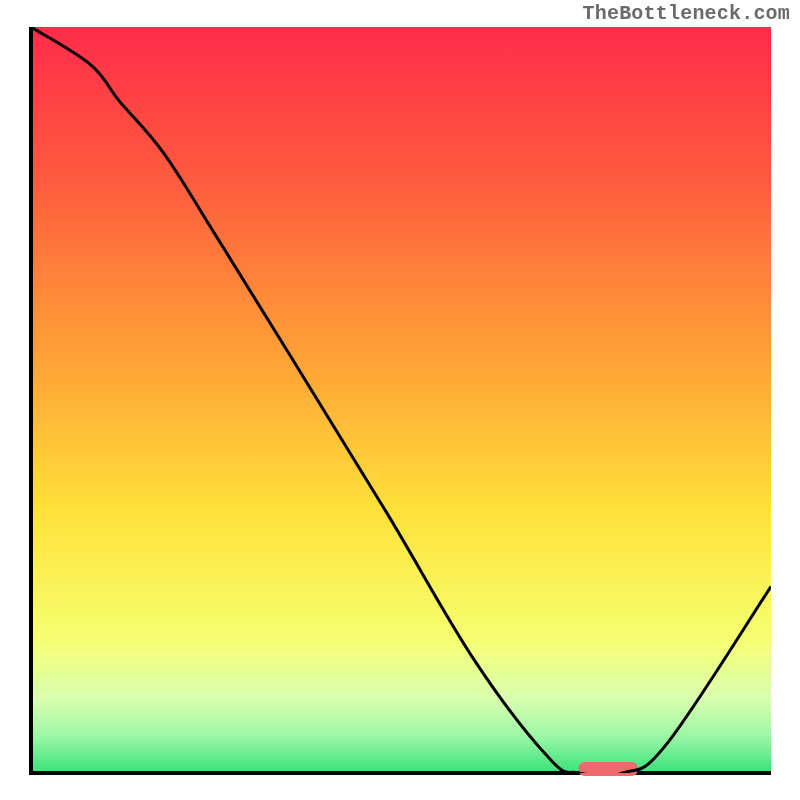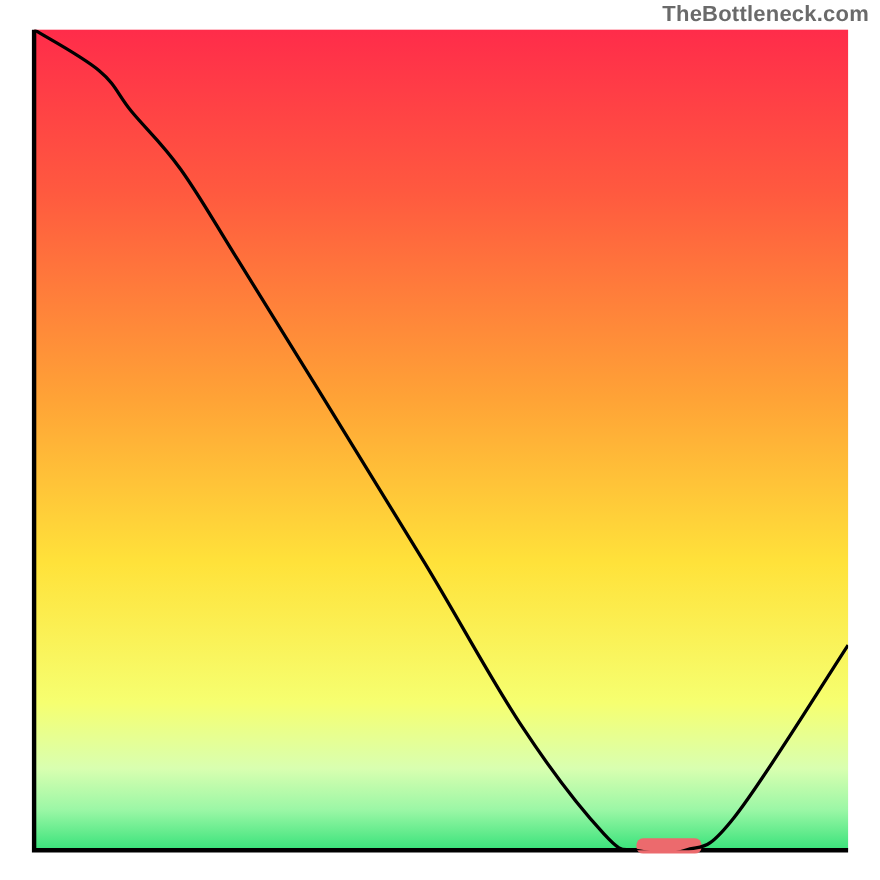--- a/index.html
+++ b/index.html
@@ -8,20 +8,21 @@
     width: 800px;
     height: 800px;
     background: #ffffff;
     font-family: Arial, Helvetica, sans-serif;
     overflow: hidden;
   }
   .wrap {
     position: relative;
     width: 800px;
     height: 623px;
+    font-family: Liberation Mono, monospace;
   }
   .watermark {
     position: absolute;
     top: 2px;
     right: 10px;
     font-size: 20px;
     font-weight: 600;
     color: #6a6a6a;
     letter-spacing: 0.2px;
   }

